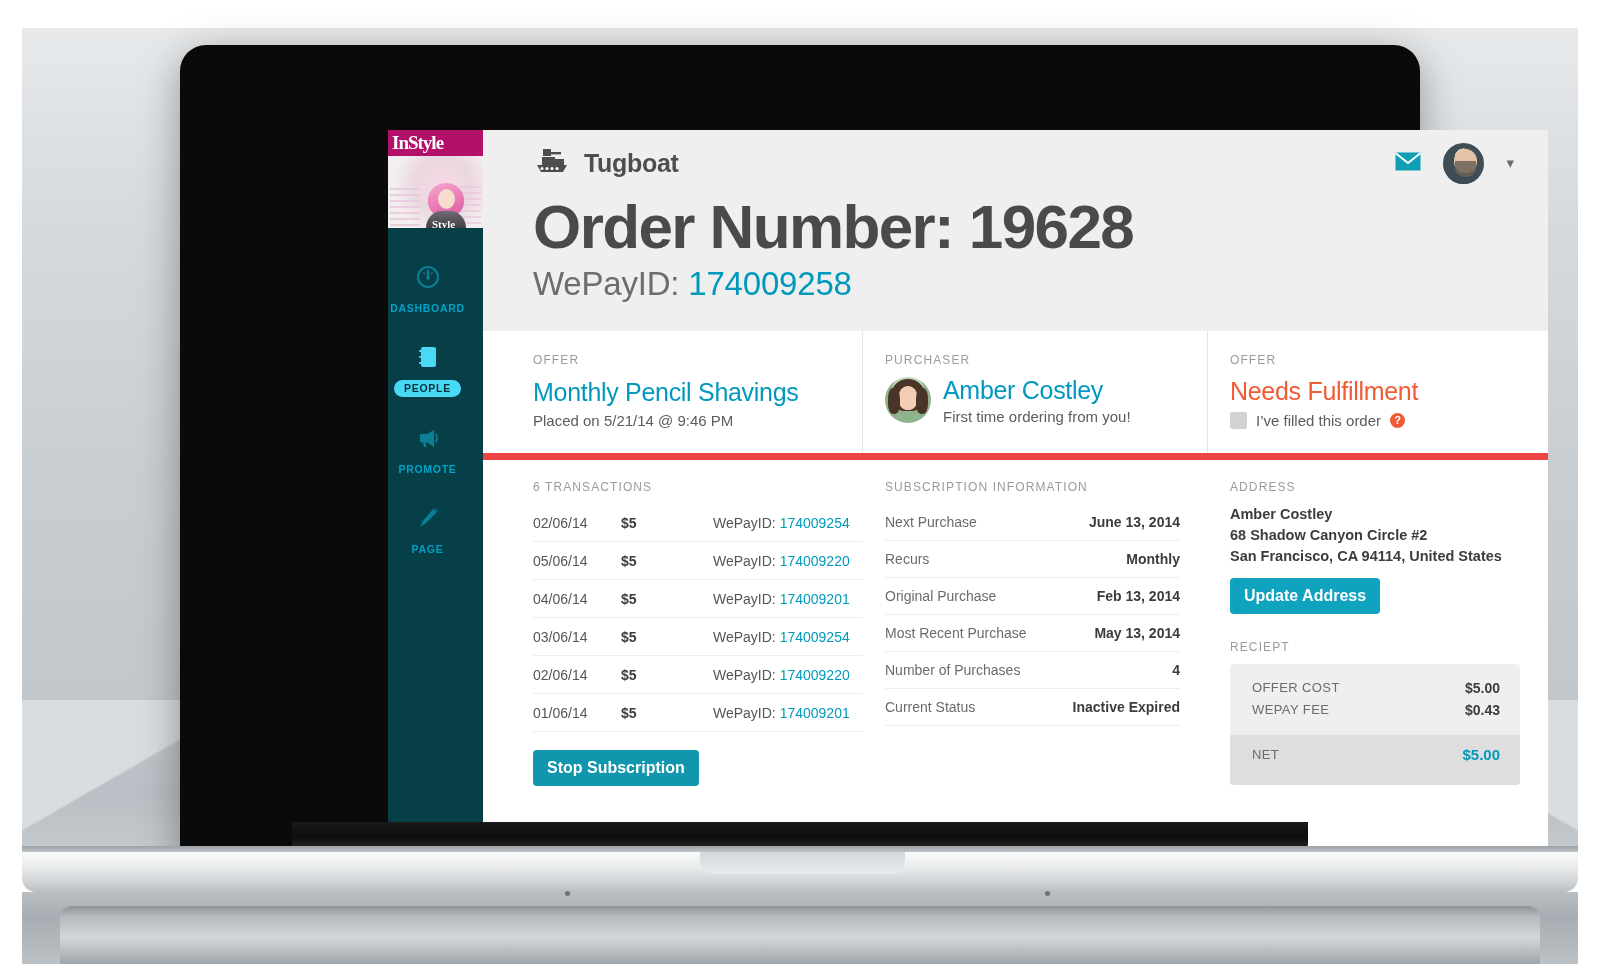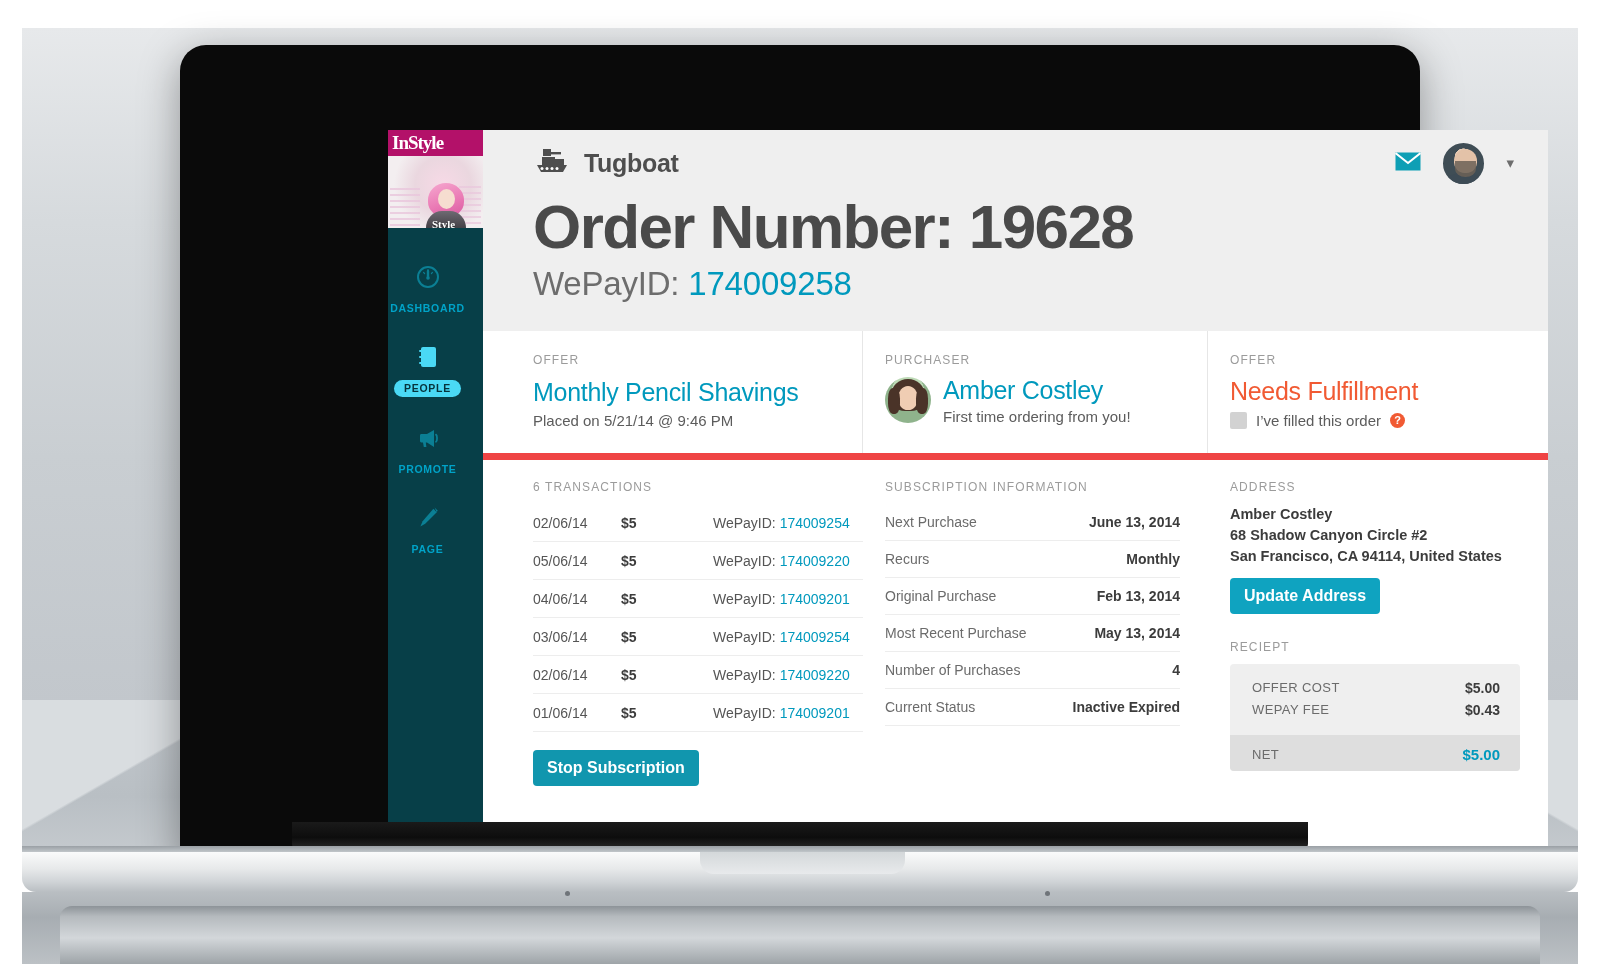--- a/index.html
+++ b/index.html
@@ -214,21 +214,21 @@
 
   .addr { font-size:14.5px; color:#3c3c3c; font-weight:bold; line-height:1.45; margin-top:2px; }
   .receipt-head { margin-top: 26px; }
   .receipt {
     margin-top: 8px; width: 290px; border-radius: 4px; overflow:hidden;
     background:#efefef;
   }
   .rc-body { padding: 14px 20px 13px 22px; }
   .rc-line { display:flex; font-size:13px; color:#6b6b6b; letter-spacing:.4px; line-height:1.55; }
   .rc-line .amt { margin-left:auto; color:#3c3c3c; font-weight:bold; font-size:14px; letter-spacing:0; }
-  .rc-net { background:#dedede; padding: 11px 20px 8px 22px; display:flex; align-items:center; }
+  .rc-net { background:#dedede; padding: 11px 20px 22px 22px; display:flex; align-items:center; }
   .rc-net .k { font-size:13px; color:#6b6b6b; letter-spacing:.4px; }
   .rc-net .v { margin-left:auto; font-size:15px; color:#0099bd; font-weight:bold; }
 </style>
 </head>
 <body>
 
 <div id="stage">
 
   <div class="backdrop"></div>
   <div class="backdrop2"></div>

